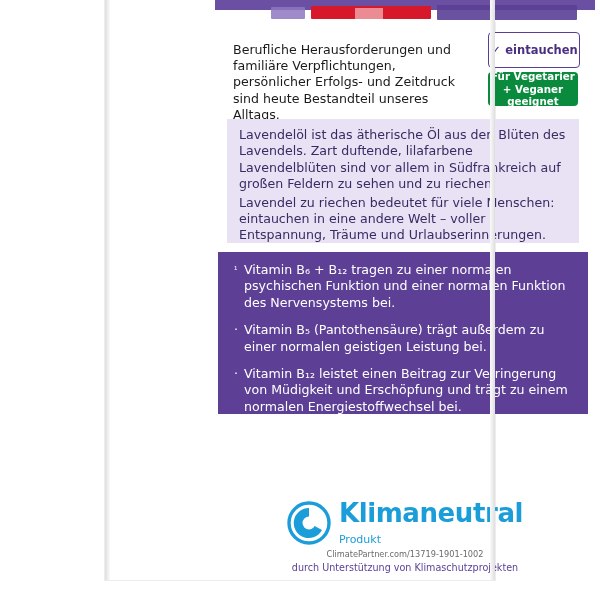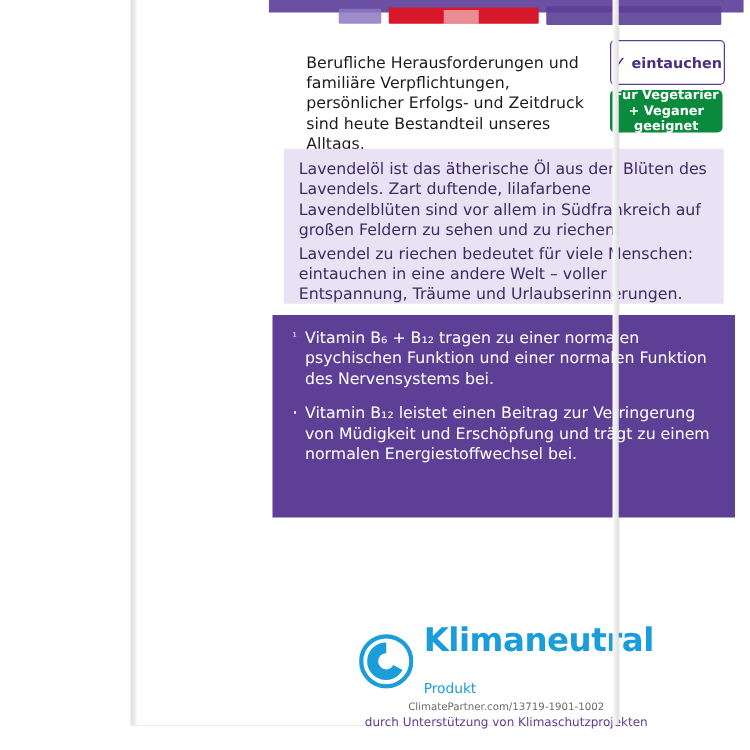--- a/index.html
+++ b/index.html
@@ -96,21 +96,21 @@
     top: 8px;
     width: 28px;
     height: 11px;
     background: #ffffff;
     opacity: 0.5;
   }
 
   
   .intro {
     position: absolute;
-    left: 140px;
+    left: 128px;
     top: 42px;
     width: 238px;
     font-size: 12.6px;
     line-height: 16.2px;
     color: #1b1b1b;
   }
 
   
   .badge-lacto {
     position: absolute;
@@ -221,21 +221,21 @@
     font-size: 26px;
     font-weight: bold;
     color: #1b9dd9;
     letter-spacing: -0.4px;
     line-height: 26px;
   }
   .klima-sub {
     font-size: 11px;
     color: #1b9dd9;
     line-height: 12px;
-    margin-top: 19px;
+    margin-top: 8px;
   }
   .klima-id {
     font-size: 8.2px;
     color: #6b6b6b;
     margin-top: 3px;
     text-align: center;
   }
   .klima-support {
     font-size: 9.6px;
     color: #5b3f96;
@@ -270,20 +270,21 @@
     <p>Lavendel zu riechen bedeutet für viele Menschen: eintauchen in eine andere Welt – voller Entspannung, Träume und Urlaubserinnerungen.</p>
   </div>
 
   <div class="claims-panel">
     <p class="claim">
       <span class="marker sup">¹</span>
       <span>Vitamin B₆ + B₁₂ tragen zu einer normalen psychischen Funktion und einer normalen Funktion des Nervensystems bei.</span>
     </p>
     <p class="claim">
       <span class="marker">·</span>
+      <span>Vitamin B₅ (Pantothensäure) trägt außerdem zu einer normalen geistigen Leistung bei.</span>
     </p>
     <p class="claim">
       <span class="marker">·</span>
       <span>Vitamin B₁₂ leistet einen Beitrag zur Verringerung von Müdigkeit und Erschöpfung und trägt zu einem normalen Energiestoffwechsel bei.</span>
     </p>
   </div>
 
   <div class="klima">
     <div class="klima-row">
       <svg class="klima-mark" viewBox="0 0 44 44">

